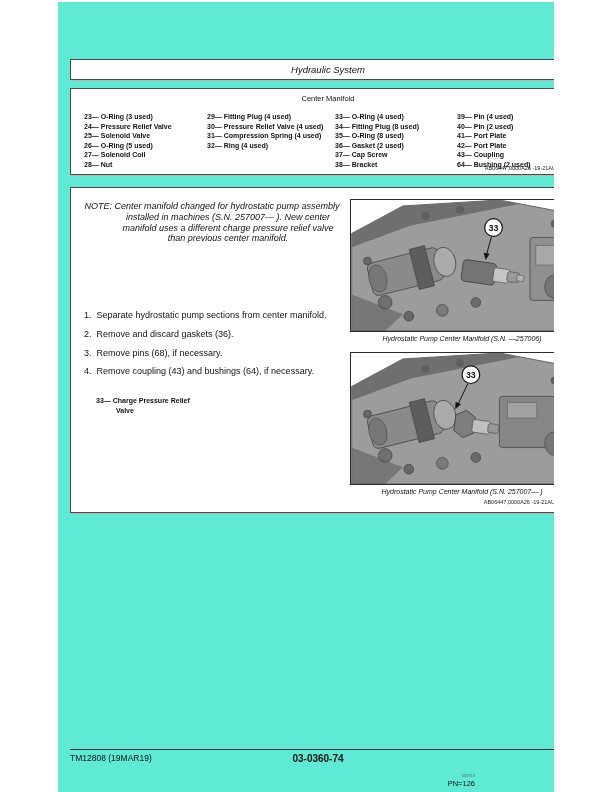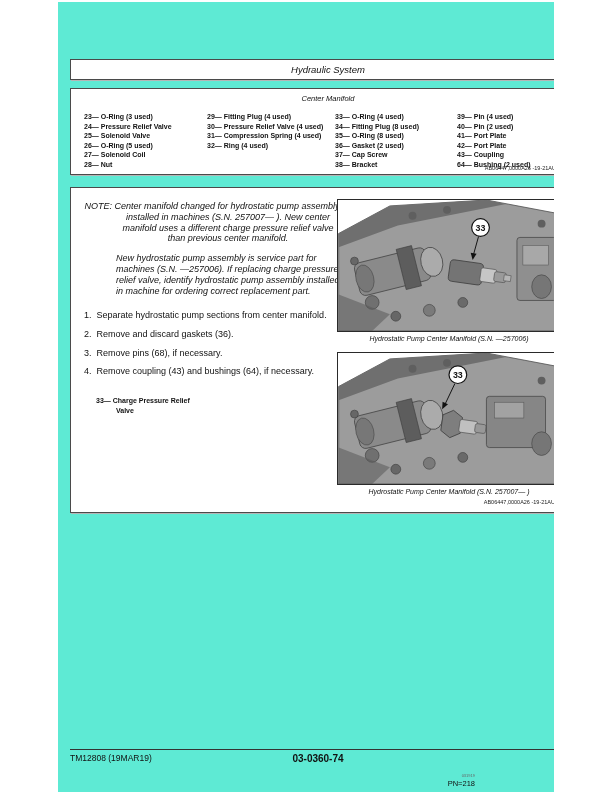--- a/index.html
+++ b/index.html
@@ -12,38 +12,38 @@
   .box {
     position:absolute; left:12px; width:516px; background:#fff;
     border:1px solid #4a4a4a; box-shadow:1px 1px 0 #b5b5b5;
   }
   .header-box { top:57px; height:21px; }
   .header-title {
     width:100%; text-align:center; line-height:19px;
     font-size:9.5px; font-style:italic;
   }
   .parts-box { top:86px; height:87px; }
-  .parts-title { text-align:center; font-style:italic; font-size:7.5px; margin-top:5px; }
+  .parts-title { text-align:center; font-size:7.5px; margin-top:5px; }
   .parts-cols { position:absolute; top:23px; left:13px; right:4px; display:flex; }
   .parts-col { font-size:7px; font-weight:bold; line-height:9.5px; }
   .parts-col .part-item { padding-left:17px; text-indent:-17px; }
   .col-a { width:123px; } .col-b { width:128px; } .col-c { width:122px; } .col-d { flex:1; }
   .ref-code { position:absolute; right:3px; bottom:3px; font-size:5.5px; color:#222; }
 
   .main-box { top:185px; height:326px; }
   .note-block { position:absolute; left:13px; top:13px; width:256px; font-size:9px; line-height:10.8px; font-style:italic; }
   .note-p1 { padding-left:32px; text-indent:-32px;text-align:center; }
   .note-p2 { margin-top:9px; padding-left:32px; }
   .steps { position:absolute; left:13px; top:122px; width:260px; font-size:9px; line-height:10.8px; list-style:none; }
   .step { padding-left:18px; text-indent:-18px; margin-bottom:8px; }
   .step .num { margin-right:5px; }
   .legend { position:absolute; left:25px; top:208px; font-size:7px; font-weight:bold; line-height:9.5px; }
   .legend .l2 { padding-left:20px; }
 
-  .figure { position:absolute; left:266px; width:224px; }
+  .figure { position:absolute; left:279px; width:224px; }
   .figure-1 { top:11px; }
   .figure-2 { top:164px; }
   .photo { position:relative; width:224px; height:133px; border:1px solid #2a2a2a; background:#fff; overflow:hidden; }
   .photo svg { display:block; width:100%; height:100%; }
   .caption { margin-top:3px; text-align:center; font-size:7px; font-style:italic; }
   .section-code { position:absolute; right:4px; top:311px; font-size:5.5px; color:#222; }
 
   .footer-line { position:absolute; left:12px; top:747px; width:521px; border-top:1px solid #333; }
   .footer-left { position:absolute; left:12px; top:751px; font-size:8.5px; }
   .footer-center { position:absolute; left:150px; top:751px; width:220px; text-align:center; font-size:10px; font-weight:bold; }
@@ -94,21 +94,20 @@
         <div class="part-item">64— Bushing (2 used)</div>
       </div>
     </div>
     <div class="ref-code">AB06447,0000A26 -19-21AUG14-23/24</div>
   </div>
 
   <div class="box main-box">
 
     <div class="note-block">
       <p class="note-p1"><span>NOTE:</span> <span>Center manifold changed for hydrostatic pump assembly installed in machines (S.N. 257007— ).  New center manifold uses a different charge pressure relief valve than previous center manifold.</span></p>
-      <p class="note-p2">New hydrostatic pump assembly is service part for machines (S.N. —257006).  If replacing charge pressure relief valve, identify hydrostatic pump assembly installed in machine for ordering correct replacement part.</p>
     </div>
 
     <ol class="steps">
       <li class="step"><span class="num">1.</span><span>Separate hydrostatic pump sections from center manifold.</span></li>
       <li class="step"><span class="num">2.</span><span>Remove and discard gaskets (36).</span></li>
       <li class="step"><span class="num">3.</span><span>Remove pins (68), if necessary.</span></li>
       <li class="step"><span class="num">4.</span><span>Remove coupling (43) and bushings (64), if necessary.</span></li>
     </ol>
 
     <div class="legend">
@@ -195,15 +194,15 @@
       <div class="caption">Hydrostatic Pump Center Manifold (S.N. 257007— )</div>
     </div>
 
     <div class="section-code">AB06447,0000A26 -19-21AUG14-24/24</div>
   </div>
 
   <div class="footer-line"></div>
   <div class="footer-left">TM12808 (19MAR19)</div>
   <div class="footer-center">03-0360-74</div>
   <div class="footer-tiny">031919</div>
-  <div class="footer-pn">PN=218</div>
+  <div class="footer-pn">PN=126</div>
 
 </div>
 
 </body></html>

